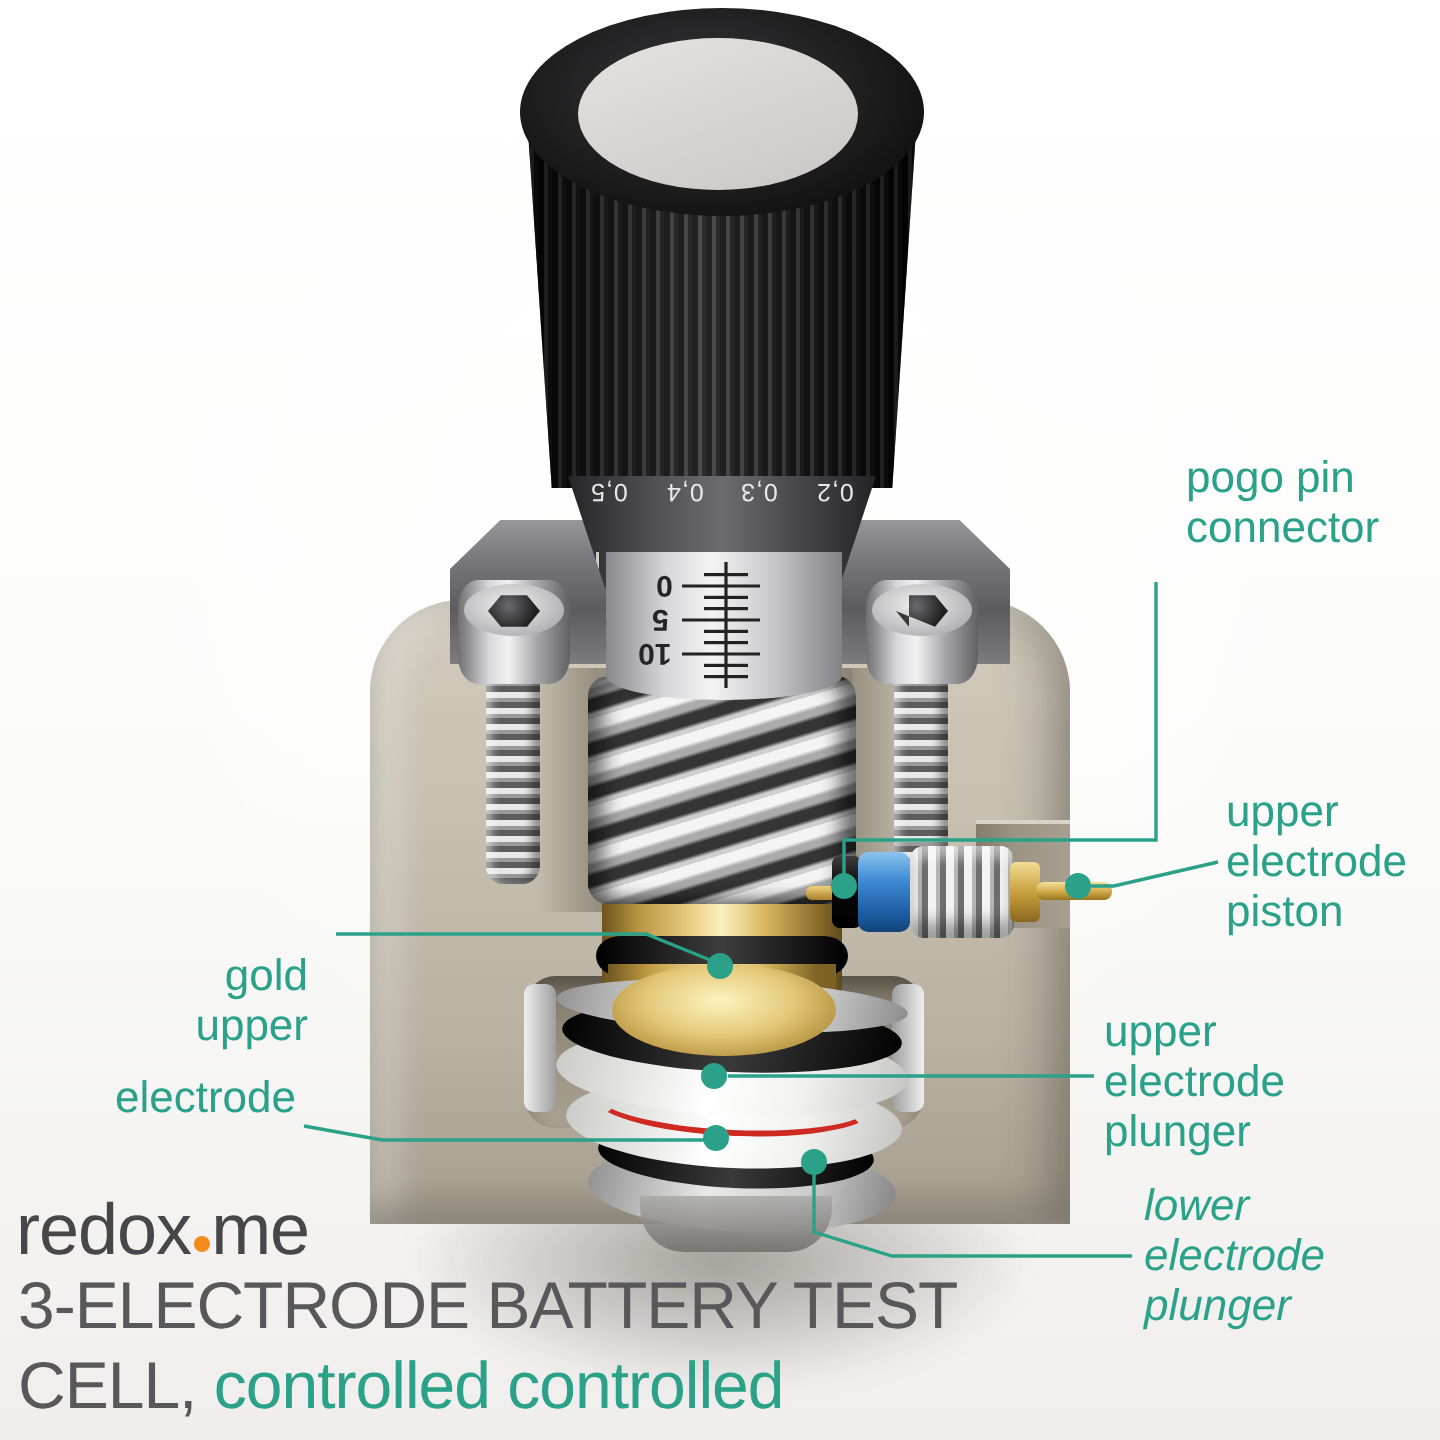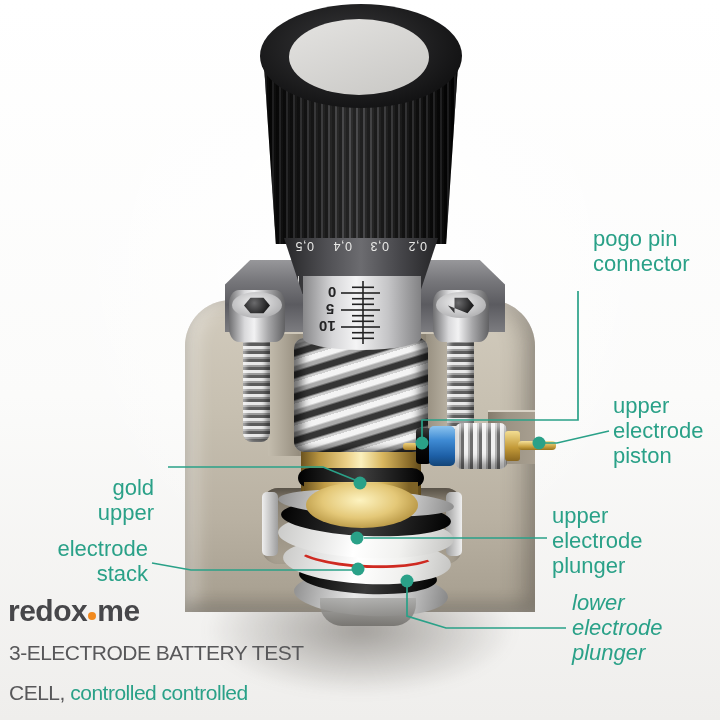--- a/index.html
+++ b/index.html
@@ -12,23 +12,23 @@
   }
   .abs{position:absolute;}
   .lbl{
     position:absolute;color:#2aa188;font-size:22px;line-height:25px;
     font-family:"Liberation Sans",sans-serif;white-space:nowrap;
   }
   .lbl.right{text-align:right;}
   .ell{border-radius:50%;}
   .num{position:absolute;transform:rotate(180deg);color:#242425;font-weight:bold;font-size:15px;line-height:15px;}
   .tnum{display:inline-block;transform:rotate(180deg);color:#e9e9e7;font-size:12.5px;letter-spacing:.5px;}
-  .logo{position:absolute;left:8px;top:594px;font-weight:bold;font-size:30px;color:#47474a;letter-spacing:-.5px;}
+  .logo{position:absolute;left:8px;top:594px;font-weight:normal;font-size:36px;color:#47474a;letter-spacing:-.5px;}
   .logo .dot{display:inline-block;width:8px;height:8px;background:#f28a1e;border-radius:50%;margin:0 1px 1px 1px;}
-  .title{position:absolute;left:9px;top:633px;font-size:21px;line-height:40px;color:#58585a;letter-spacing:-.5px;}
+  .title{position:absolute;left:9px;top:633px;font-size:33px;line-height:40px;color:#58585a;letter-spacing:-.5px;}
   .title .accent{color:#2aa188;}
 </style>
 </head>
 <body>
 
 <div id="stage">
 
   <div class="abs" style="left:205px;top:565px;width:310px;height:130px;border-radius:50%;
               background:radial-gradient(closest-side, rgba(82,77,70,.50), rgba(82,77,70,0));filter:blur(6px);"></div>
 
@@ -197,21 +197,20 @@
     <div>piston</div>
   </div>
 
   <div class="lbl right" style="left:58px;top:430px;width:96px;margin-top:45px;">
     <div>gold</div>
     <div>upper</div>
   </div>
 
   <div class="lbl right" style="left:35px;top:536px;width:113px;">
     <div>electrode</div>
-    <div>stack</div>
   </div>
 
   <div class="lbl" style="left:552px;top:503px;">
     <div>upper</div>
     <div>electrode</div>
     <div>plunger</div>
   </div>
 
   <div class="lbl" style="left:572px;top:590px;font-style:italic;">
     <div>lower</div>

